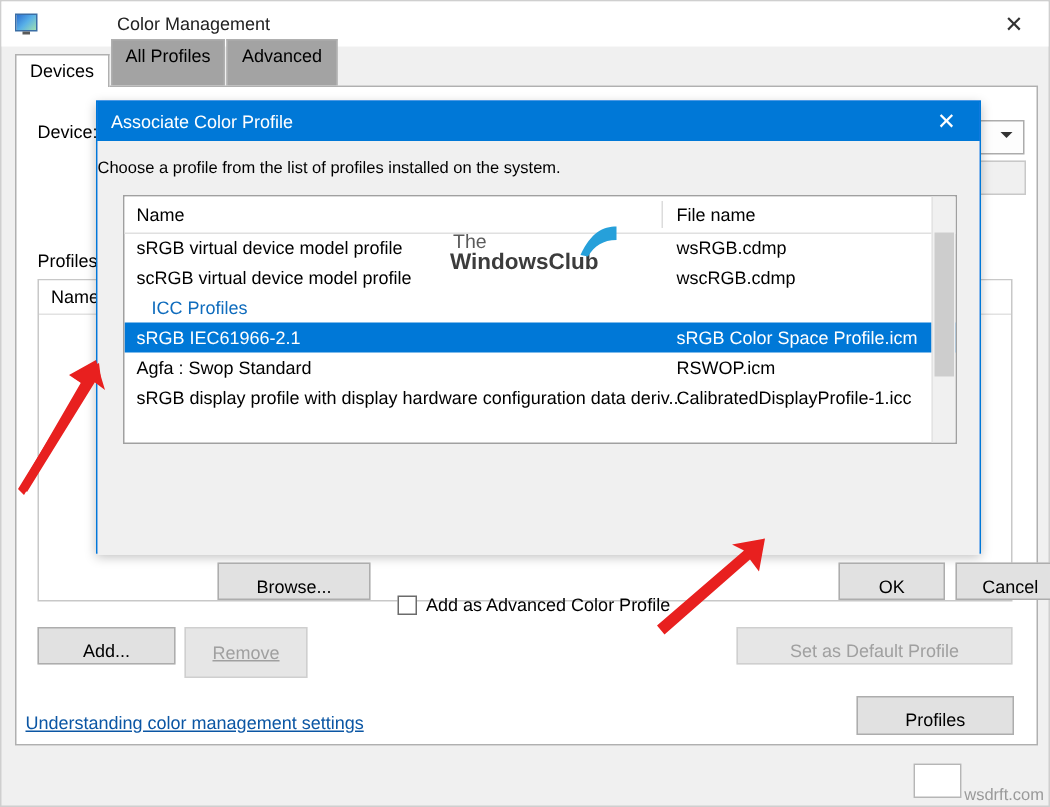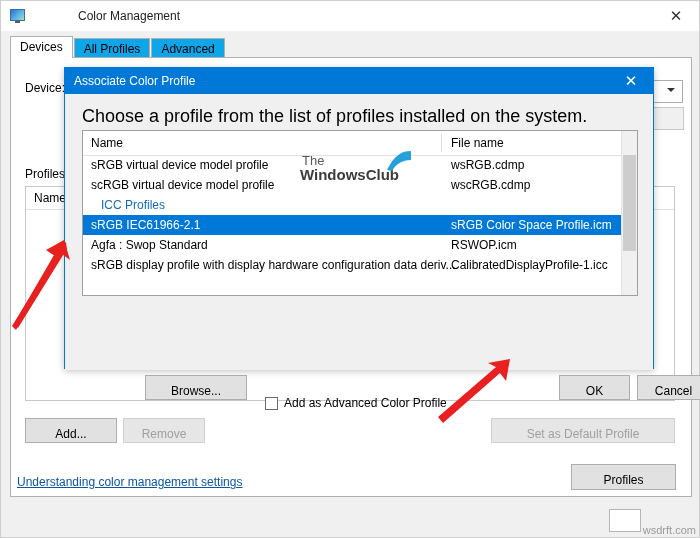--- a/index.html
+++ b/index.html
@@ -77,25 +77,25 @@
   
   .tab-strip {
     position: absolute;
     left: 9px; top: 36px;
     width: 682px;
     height: 21px;
     display: flex;
     align-items: flex-end;
   }
   .tab {
-    height: 20px;
+    height: 32px;
     line-height: 20px;
     padding: 0 9px;
     font-size: 12px;
-    background: #0ea5e9;
+    background: #a3a3a3;
     border: 1px solid #b0b0b0;
     border-bottom: none;
     box-sizing: border-box;
     margin-right: 1px;
     color: #000;
   }
   .tab.active {
     background: #ffffff;
     height: 22px;
     line-height: 21px;
@@ -179,21 +179,21 @@
   }
   .btn.disabled { color: #a0a0a0; background: #e6e6e6; border-color: #cfcfcf; }
   .btn-add {
     position: absolute;
     left: 24px; top: 417px;
     width: 92px; height: 25px;
   }
   .btn-remove {
     position: absolute;
     left: 122px; top: 417px;
-    width: 82px; height: 25px;
+    width: 82px; height: 34px; text-decoration: underline;
   }
   .btn-setdefault {
     position: absolute;
     left: 490px; top: 417px;
     width: 184px; height: 25px;
   }
   .link-understanding {
     position: absolute;
     left: 16px; top: 474px;
     font-size: 12px;
@@ -255,22 +255,22 @@
     font-family: "DejaVu Sans", sans-serif;
   }
   .dlg-body {
     position: absolute;
     left: 0; top: 26px;
     width: 100%; height: 276px;
     background: #f0f0f0;
   }
   .dlg-instr {
     position: absolute;
-    left: 17px; top: 12px;
-    font-size: 18px;
+    left: 0; top: 12px;
+    font-size: 11px;
     color: #000;
   }
   .list-box {
     position: absolute;
     left: 17px; top: 36px;
     width: 556px; height: 166px;
     background: #ffffff;
     border: 1px solid #a0a0a0;
     box-sizing: border-box;
     overflow: hidden;

